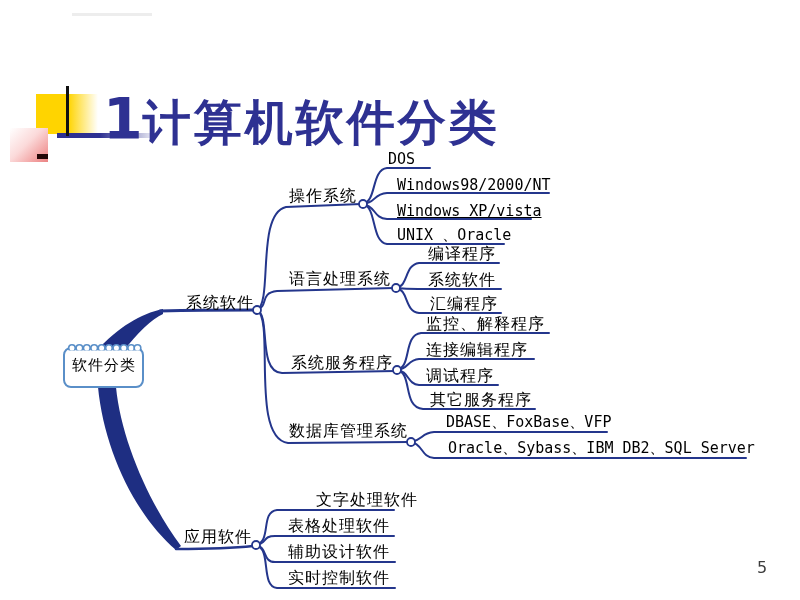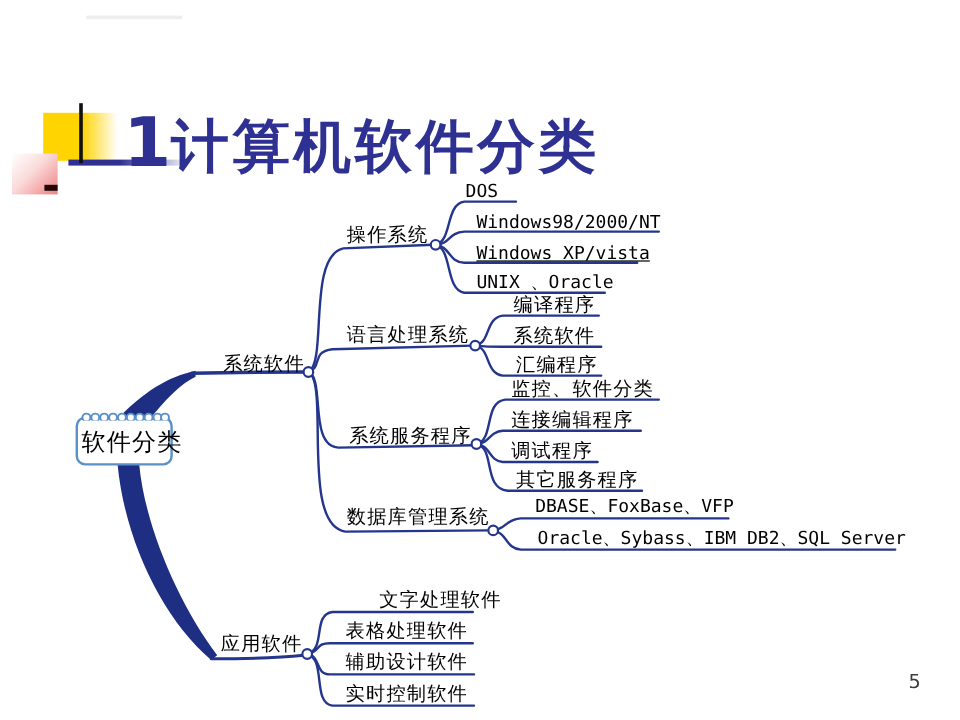--- a/index.html
+++ b/index.html
@@ -23,21 +23,21 @@
   
   .title{left:103px;top:86px;white-space:nowrap;color:#2E3192;font-size:0;}
   .title .num{font-family:"DejaVu Sans","Liberation Sans",sans-serif;
     font-weight:800;font-size:57px;letter-spacing:0;}
   .title .cjk-part{font-family:"DejaVu Serif","Liberation Serif",serif;
     font-weight:700;font-size:48px;letter-spacing:3px;}
   
   .lbl{position:absolute;color:#000000;white-space:nowrap;line-height:1.1;}
   .cjk{font-family:"DejaVu Serif","Liberation Serif",serif;font-size:16px;letter-spacing:1px;}
   .mono{font-family:"DejaVu Sans Mono","Liberation Mono",monospace;font-size:15px;letter-spacing:0;}
-  .root-lbl{left:68px;top:357px;width:72px;text-align:center;font-size:20px;letter-spacing:1px;}
+  .root-lbl{left:68px;top:357px;width:72px;text-align:center;font-size:15px;letter-spacing:1px;}
   svg.map{position:absolute;left:0;top:0;z-index:1;}
   .lbl,.title,.pagenum{z-index:2;}
   .pagenum{position:absolute;left:757px;top:558px;font-size:16px;color:#3c3c3c;
     font-family:"DejaVu Sans","Liberation Sans",sans-serif;}
 </style>
 </head>
 <body>
 
 <div class="abs top-dash"></div>
 <div class="abs deco-yellow"></div>
@@ -126,21 +126,21 @@
 
 <div class="lbl mono" style="left:388px;top:151px;">DOS</div>
 <div class="lbl mono" style="left:397px;top:177px;">Windows98/2000/NT</div>
 <div class="lbl mono" style="left:397px;top:203px;text-decoration:underline;">Windows XP/vista</div>
 <div class="lbl mono" style="left:397px;top:227px;">UNIX 、Oracle</div>
 
 <div class="lbl cjk" style="left:428px;top:245px;">编译程序</div>
 <div class="lbl cjk" style="left:428px;top:271px;">系统软件</div>
 <div class="lbl cjk" style="left:430px;top:295px;">汇编程序</div>
 
-<div class="lbl cjk" style="left:426px;top:315px;">监控、软件分类</div>
+<div class="lbl cjk" style="left:426px;top:315px;">监控、解释程序</div>
 <div class="lbl cjk" style="left:426px;top:341px;">连接编辑程序</div>
 <div class="lbl cjk" style="left:426px;top:367px;">调试程序</div>
 <div class="lbl cjk" style="left:430px;top:391px;">其它服务程序</div>
 
 <div class="lbl mono" style="left:446px;top:414px;">DBASE、FoxBase、VFP</div>
 <div class="lbl mono" style="left:448px;top:440px;">Oracle、Sybass、IBM DB2、SQL Server</div>
 
 <div class="lbl cjk" style="left:288px;top:491px;margin-left:28px;">文字处理软件</div>
 <div class="lbl cjk" style="left:288px;top:517px;">表格处理软件</div>
 <div class="lbl cjk" style="left:288px;top:543px;">辅助设计软件</div>

